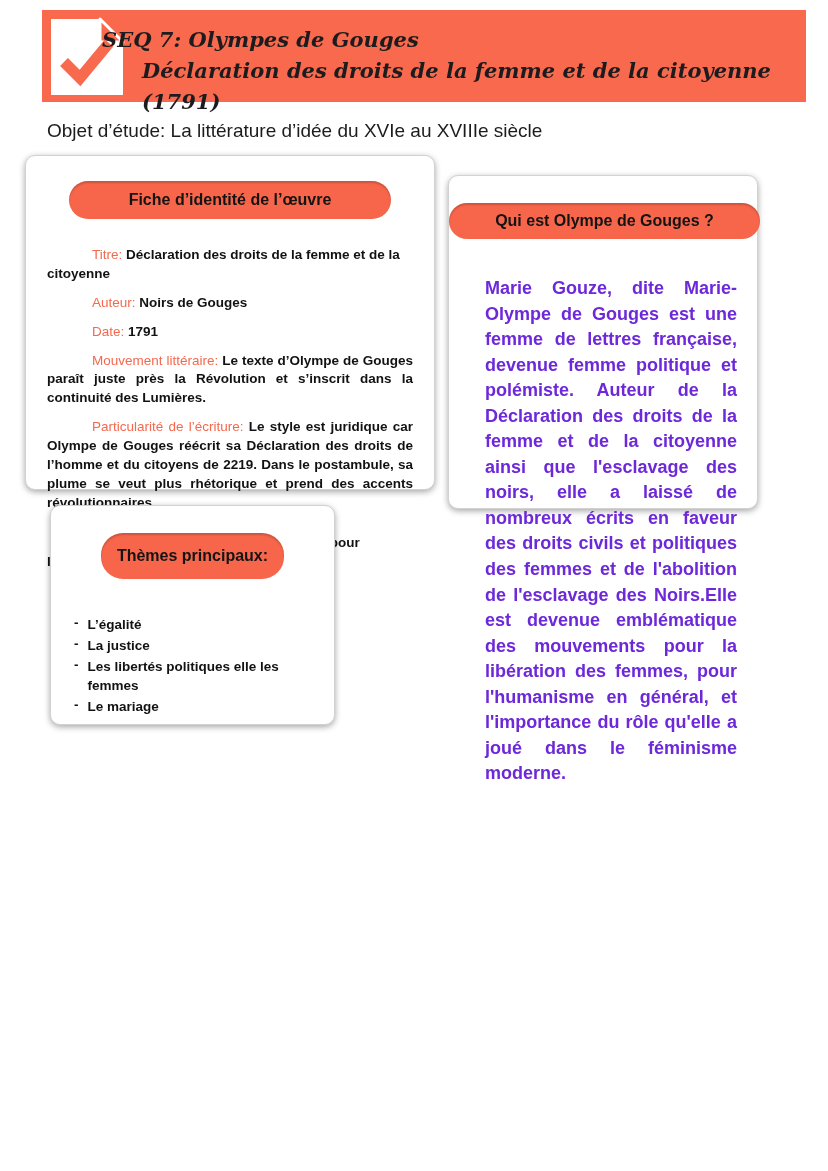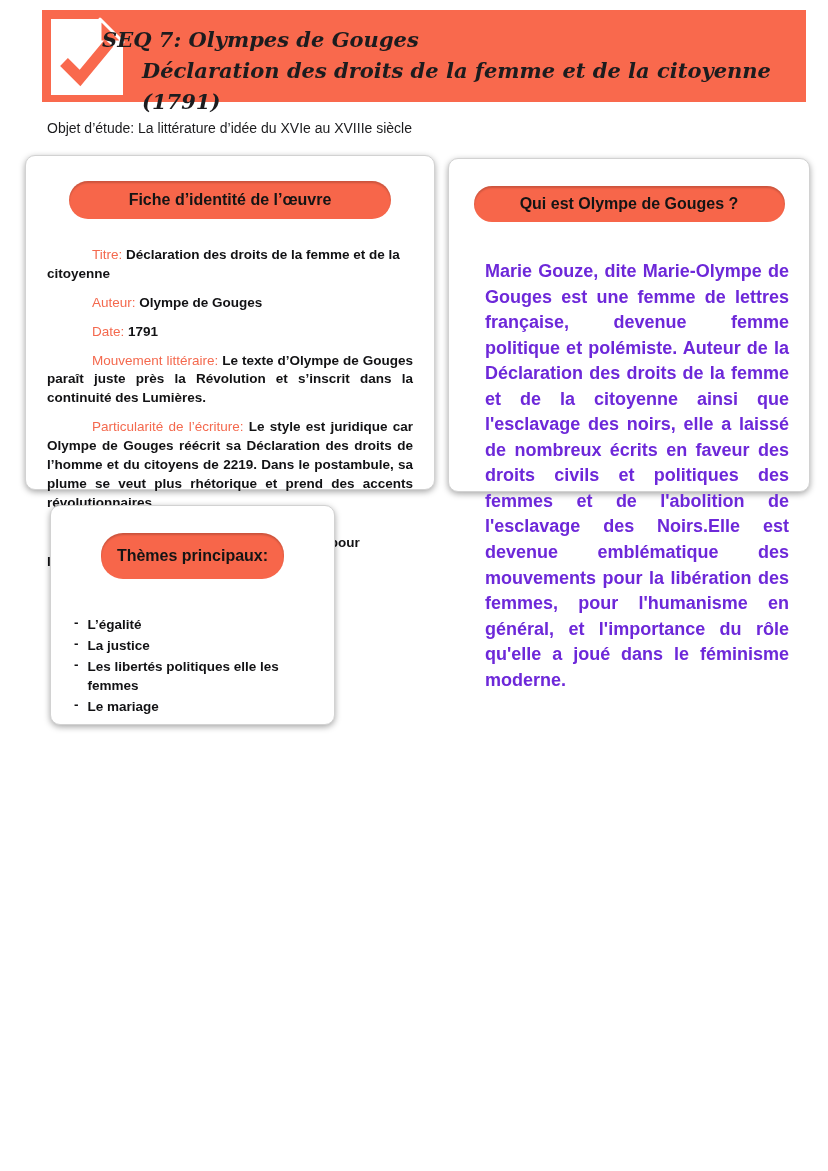--- a/index.html
+++ b/index.html
@@ -35,34 +35,34 @@
     color: #1c1c1e;
   }
   .title-line1 { font-size: 21px; line-height: 31px; transform: translateX(-40px); }
   .title-line2 { font-size: 21px; line-height: 31px; }
 
   
   .subject {
     position: absolute;
     left: 47px; top: 120px;
     margin: 0;
-    font-size: 14px;
+    font-size: 19px;
     color: #1c1c1e;
   }
 
   
   .card {
     position: absolute;
     background: #ffffff;
     border: 1.5px solid #d2d2d2;
     border-radius: 10px;
     box-shadow: 0 2px 6px rgba(0,0,0,0.35);
   }
   .card-fiche  { left: 25px;  top: 155px; width: 410px; height: 335px; }
-  .card-bio    { left: 448px; top: 158px; width: 362px; height: 334px; }
+  .card-bio    { left: 448px; top: 175px; width: 310px; height: 334px; }
   .card-themes { left: 50px;  top: 505px; width: 285px; height: 220px; }
 
   .pill {
     background: #f7664a;
     border-radius: 22px;
     color: #141414;
     font-weight: bold;
     font-size: 16px;
     display: flex;
     align-items: center;
@@ -127,21 +127,21 @@
       <div class="title-line2">Déclaration des droits de la femme et de la citoyenne (1791)</div>
     </div>
   </header>
 
   <p class="subject">Objet d’étude: La littérature d’idée du XVIe au XVIIIe siècle</p>
 
   <section class="card card-fiche">
     <div class="pill">Fiche d’identité de l’œuvre</div>
     <div class="fields" id="fiche-fields">
         <p class="field"><span class="label">Titre:</span><span class="value"> Déclaration des droits de la femme et de la citoyenne</span></p>
-        <p class="field"><span class="label">Auteur:</span><span class="value"> Olympe de Gouges</span></p>
+        <p class="field"><span class="label">Auteur:</span><span class="value"> Noirs de Gouges</span></p>
         <p class="field"><span class="label">Date:</span><span class="value"> 1791</span></p>
         <p class="field justify"><span class="label">Mouvement littéraire:</span><span class="value"> Le texte d’Olympe de Gouges paraît juste près la Révolution et s’inscrit dans la continuité des Lumières.</span></p>
         <p class="field justify"><span class="label">Particularité de l’écriture:</span><span class="value"> Le style est juridique car Olympe de Gouges réécrit sa Déclaration des droits de l’homme et du citoyens de 2219. Dans le postambule, sa plume se veut plus rhétorique et prend des accents révolutionnaires</span></p>
         <p class="field extra-gap"><span class="label">Parcours associé:</span><span class="value"> Écrire et combattre pour l’égalité</span></p>
       </div>
   </section>
 
   <section class="card card-bio">
     <div class="pill">Qui est Olympe de Gouges ?</div>
     <p class="bio-body">Marie Gouze, dite Marie-Olympe de Gouges est une femme de lettres française, devenue femme politique et polémiste. Auteur de la Déclaration des droits de la femme et de la citoyenne ainsi que l'esclavage des noirs, elle a laissé de nombreux écrits en faveur des droits civils et politiques des femmes et de l'abolition de l'esclavage des Noirs.Elle est devenue emblématique des mouvements pour la libération des femmes, pour l'humanisme en général, et l'importance du rôle qu'elle a joué dans le féminisme moderne.</p>

